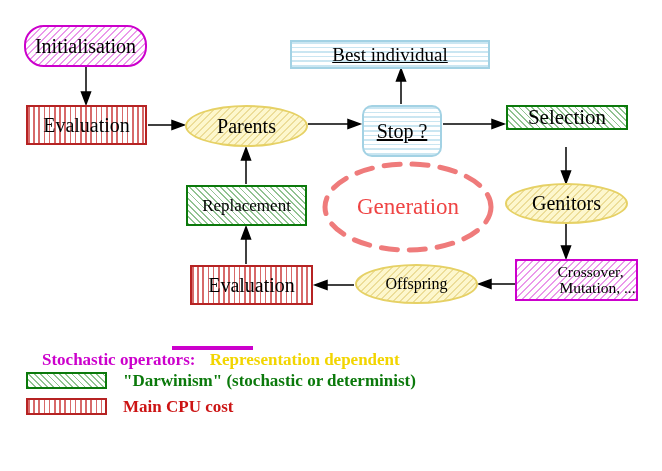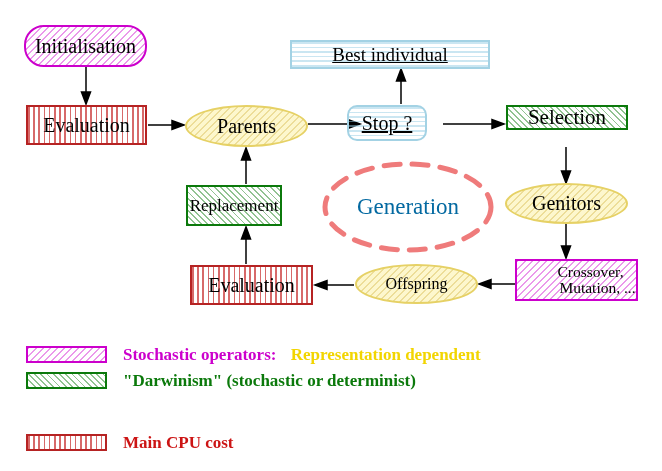--- a/index.html
+++ b/index.html
@@ -36,37 +36,37 @@
   .p-yellow {
     border:2px solid #e6d165; border-radius:50%;
     background:#fdf7cd repeating-linear-gradient(135deg, rgba(214,186,80,.42) 0 1.4px, rgba(255,255,255,0) 1.4px 5px);
   }
 
   
   .n-initialisation { left:24px;  top:25px;  width:123px; height:42px; font-size:20px;border-radius:20px; }
   .n-evaluation-top { left:26px;  top:105px; width:121px; height:40px; font-size:20px; }
   .n-parents        { left:185px; top:105px; width:123px; height:42px; font-size:20px; }
   .n-best           { left:290px; top:40px;  width:200px; height:29px; font-size:19px; }
-  .n-stop           { left:347px; top:105px; width:80px;  height:36px; font-size:20px; border-radius:10px; }
+  .n-stop           { left:362px; top:105px; width:80px;  height:52px; font-size:20px; border-radius:10px; }
   .n-selection      { left:506px; top:105px; width:122px; height:25px; font-size:21px; }
-  .n-replacement    { left:186px; top:185px; width:96px; height:41px; font-size:17px; }
+  .n-replacement    { left:186px; top:185px; width:121px; height:41px; font-size:17px; }
   .n-genitors       { left:505px; top:183px; width:123px; height:41px; font-size:20px; }
   .n-eval-bottom    { left:190px; top:265px; width:123px; height:40px; font-size:20px; }
   .n-offspring      { left:355px; top:264px; width:123px; height:40px; font-size:16px; }
   .n-crossover      { left:515px; top:259px; width:123px; height:42px; font-size:15.5px;padding-left:40px; }
   .n-crossover .l2  { margin-left:2px; }
   .n-crossover .lines { display:flex; flex-direction:column; align-items:flex-start; }
   .n-generation {
     left:325px; top:163px; width:166px; height:88px;
     font-size:23px; border:none; background:none;
   }
 
   
   .legend-row { position:absolute; left:26px; display:flex; align-items:center; height:17px; }
-  .lg-1 { top:346px; } .lg-2 { top:372px; } .lg-3 { top:398px;margin-top:36px; } .lg-4 { top:424px; }
+  .lg-1 { top:346px;flex-direction:column; } .lg-2 { top:372px; } .lg-3 { top:398px; } .lg-4 { top:424px; }
   .swatch { box-sizing:border-box; width:81px; height:17px; display:inline-block; }
   .legend-text { margin-left:16px; font-size:17px; font-weight:bold; white-space:nowrap; }
   .legend-text .seg2 { margin-left:10px; }
 </style>
 </head>
 <body>
 
 <div class="stage">
 
   <svg class="overlay" viewBox="0 0 662 471" aria-hidden="true">
@@ -128,21 +128,21 @@
   <div class="node p-yellow n-parents">Parents</div>
 
   <div class="node p-cyan n-best">Best individual</div>
 
   <div class="node p-cyan n-stop">Stop ?</div>
 
   <div class="node p-green n-selection">Selection</div>
 
   <div class="node p-green n-replacement">Replacement</div>
 
-  <div class="node n-generation" style="color: #0369a1;">Generation</div>
+  <div class="node n-generation" style="color: #ef4444;">Generation</div>
 
   <div class="node p-yellow n-genitors">Genitors</div>
 
   <div class="node p-red n-eval-bottom">Evaluation</div>
 
   <div class="node p-yellow n-offspring">Offspring</div>
 
   <div class="node p-magenta n-crossover">
     <span class="lines">
       <span>Crossover,</span>

